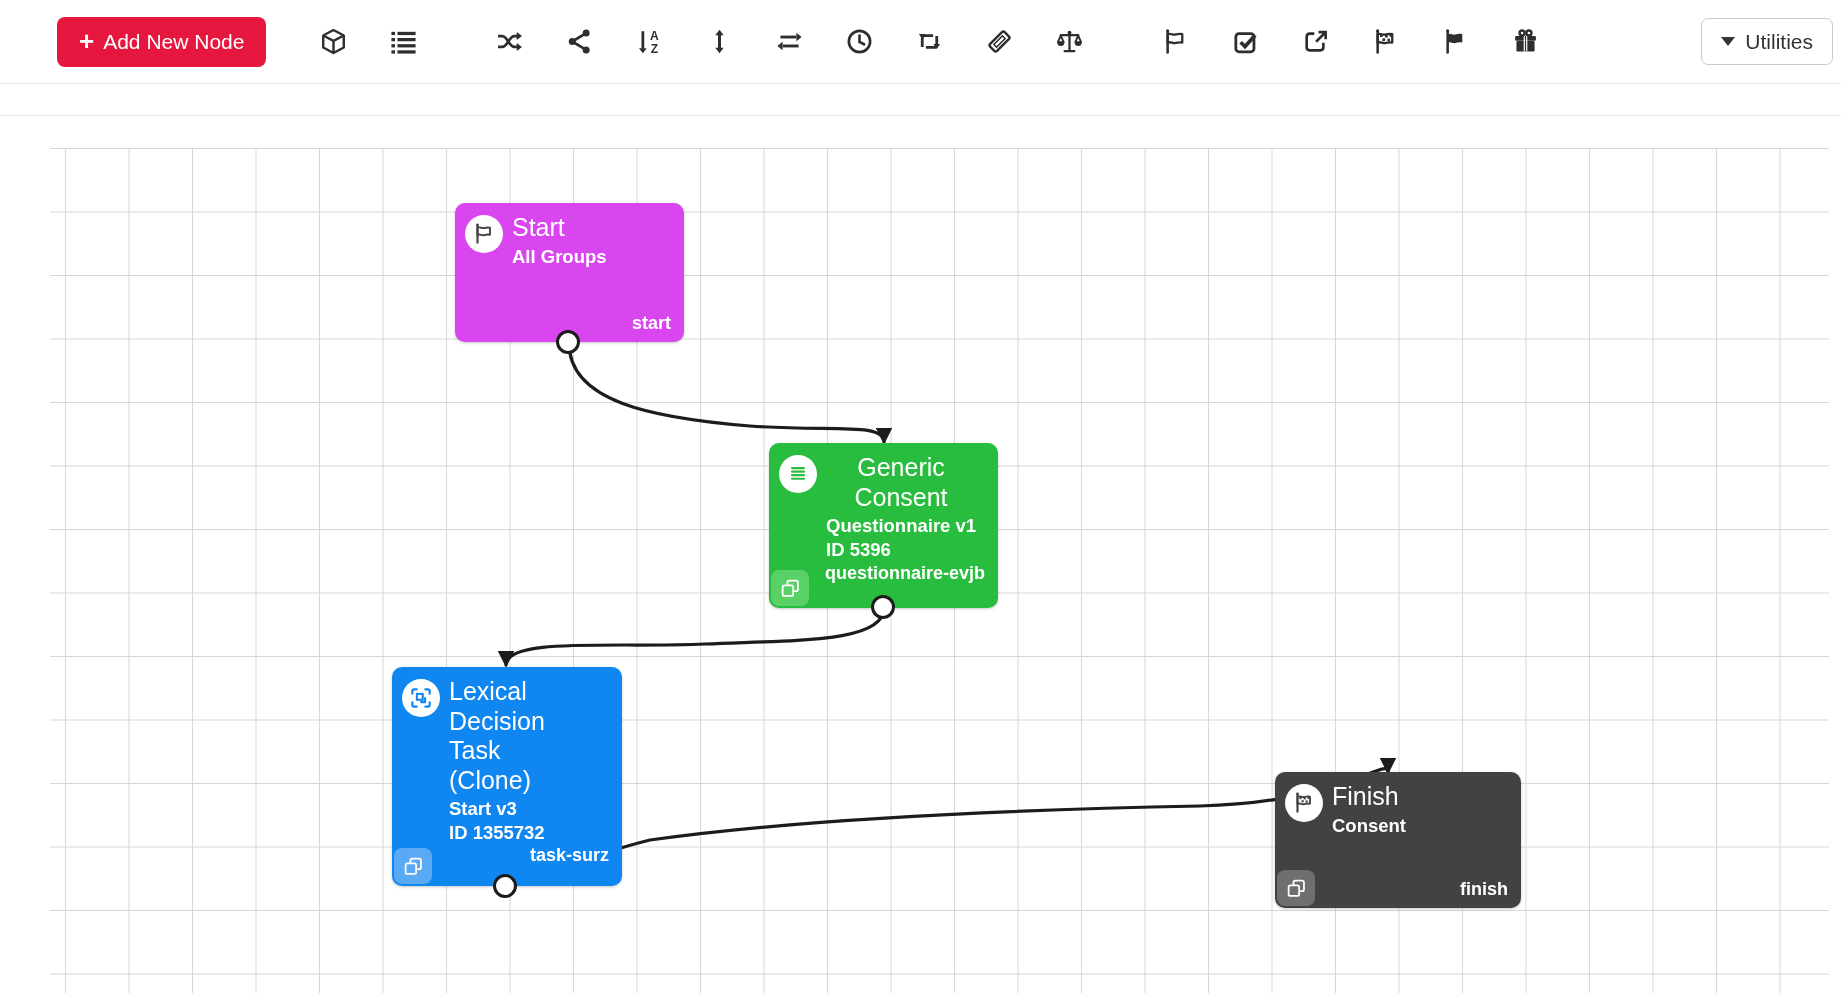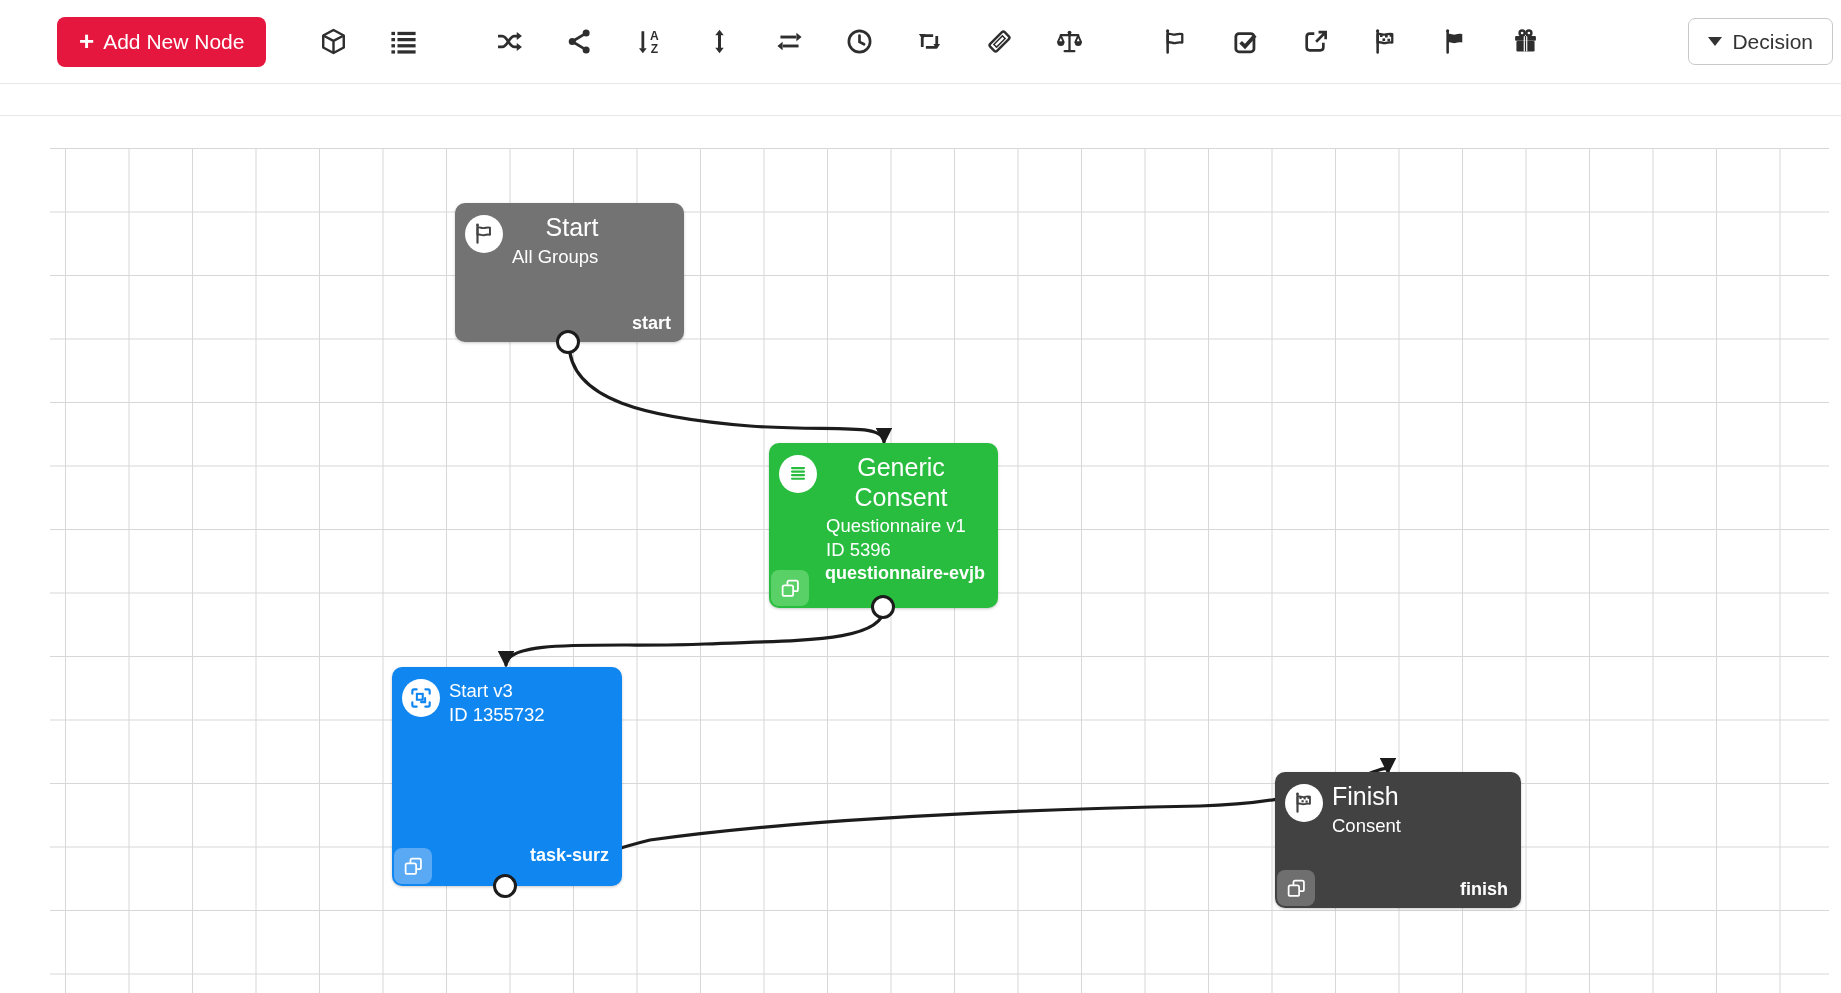--- a/index.html
+++ b/index.html
@@ -28,27 +28,27 @@
 
   
   .node{position:absolute;border-radius:10px;color:#fff;z-index:2;cursor:pointer;
         box-shadow:0 1px 3px rgba(0,0,0,.22);}
   .node-head{display:flex;align-items:flex-start;gap:9px;padding:10px 12px 0 10px;}
   .icon-circle{flex:none;width:38px;height:38px;border-radius:50%;background:#fff;margin-top:2px;
         display:flex;align-items:center;justify-content:center;}
   .icon-circle svg{width:26px;height:26px;}
   .node-text{min-width:0;}
   .node-title{font-size:25px;line-height:1.18;font-weight:400;}
-  .node-sub{font-size:18.5px;line-height:1.3;font-weight:400;margin-top:2px;}
+  .node-sub{font-size:18.5px;line-height:1.3;font-weight:700;margin-top:2px;}
   .node-sub div{white-space:nowrap;}
   .corner-label{position:absolute;right:13px;font-size:18px;font-weight:700;white-space:nowrap;}
   .node--start .corner-label,.node--finish .corner-label{bottom:8px;}
   .node--consent .corner-label{bottom:24px;}
   .node--task .corner-label{bottom:20px;}
-  .node--start{left:455px;top:203px;width:229px;height:139px;background:#737373;text-align:right;}
+  .node--start{left:455px;top:203px;width:229px;height:139px;background:#d946ef;}
   .node--consent{left:769px;top:443px;width:229px;height:165px;background:#28bd3f;}
   .node--task{left:392px;top:667px;width:230px;height:219px;background:#1086f0;}
   .node--finish{left:1275px;top:772px;width:246px;height:136px;background:#424242;}
   .node--consent .node-title{max-width:150px;text-align:center;}
   .node--task .node-title{max-width:125px;}
 
   .copy-btn{position:absolute;left:2px;bottom:2px;width:38px;height:36px;border-radius:8px;
         display:flex;align-items:center;justify-content:center;cursor:pointer;}
   .copy-btn svg{width:21px;height:21px;}
   .node--consent .copy-btn{background:#5ad167;color:#5ad167;}
@@ -207,21 +207,21 @@
             <rect x="10.5" y="7.4" width="1" height="12.8" fill="#fff"></rect>
             <rect x="12.5" y="7.4" width="1" height="12.8" fill="#fff"></rect>
             <circle cx="9.2" cy="5" r="2.1" stroke="#2e2e2e" stroke-width="2" fill="none"></circle>
             <circle cx="14.8" cy="5" r="2.1" stroke="#2e2e2e" stroke-width="2" fill="none"></circle>
           </svg>
       </span>
     </div>
 
     <button class="btn-utilities">
       <span class="caret"></span>
-      <span>Decision</span>
+      <span>Utilities</span>
     </button>
   </div>
 
   <div class="subbar"></div>
 
   <svg class="canvas-svg" width="1779" height="877">
     <defs>
       <pattern id="grid" patternUnits="userSpaceOnUse" x="15" y="32" width="63.5" height="63.5">
         <path d="M0 0H63.5M0 0V63.5" stroke="#d7d7d7" stroke-width="1" fill="none" shape-rendering="crispEdges"></path>
       </pattern>
@@ -283,20 +283,21 @@
   <div class="node node--task">
     <div class="node-head">
       <span class="icon-circle">
         <svg viewBox="0 0 24 24" stroke="#1086f0" stroke-width="2" fill="none" stroke-linecap="round">
             <path d="M4 8V5.5C4 4.7 4.7 4 5.5 4H8M16 4h2.5c.8 0 1.5.7 1.5 1.5V8M20 16v2.5c0 .8-.7 1.5-1.5 1.5H16M8 20H5.5C4.7 20 4 19.3 4 18.5V16"></path>
             <rect x="8.2" y="8.2" width="5.4" height="5.4" stroke-width="1.9"></rect>
             <path d="M15.8 12v3.8H12" stroke-width="1.9"></path>
           </svg>
       </span>
       <div class="node-text">
+        <div class="node-title">Lexical Decision Task (Clone)</div>
         <div class="node-sub">
           <div>Start v3</div>
           <div>ID 1355732</div>
         </div>
       </div>
     </div>
     <div class="copy-btn">
       <svg viewBox="0 0 24 24">
           <rect x="8.5" y="3" width="12" height="12" rx="2" stroke="#fff" stroke-width="2" fill="none"></rect>
           <rect x="3" y="8.5" width="12" height="12" rx="2" stroke="#fff" stroke-width="2" fill="currentColor"></rect>

